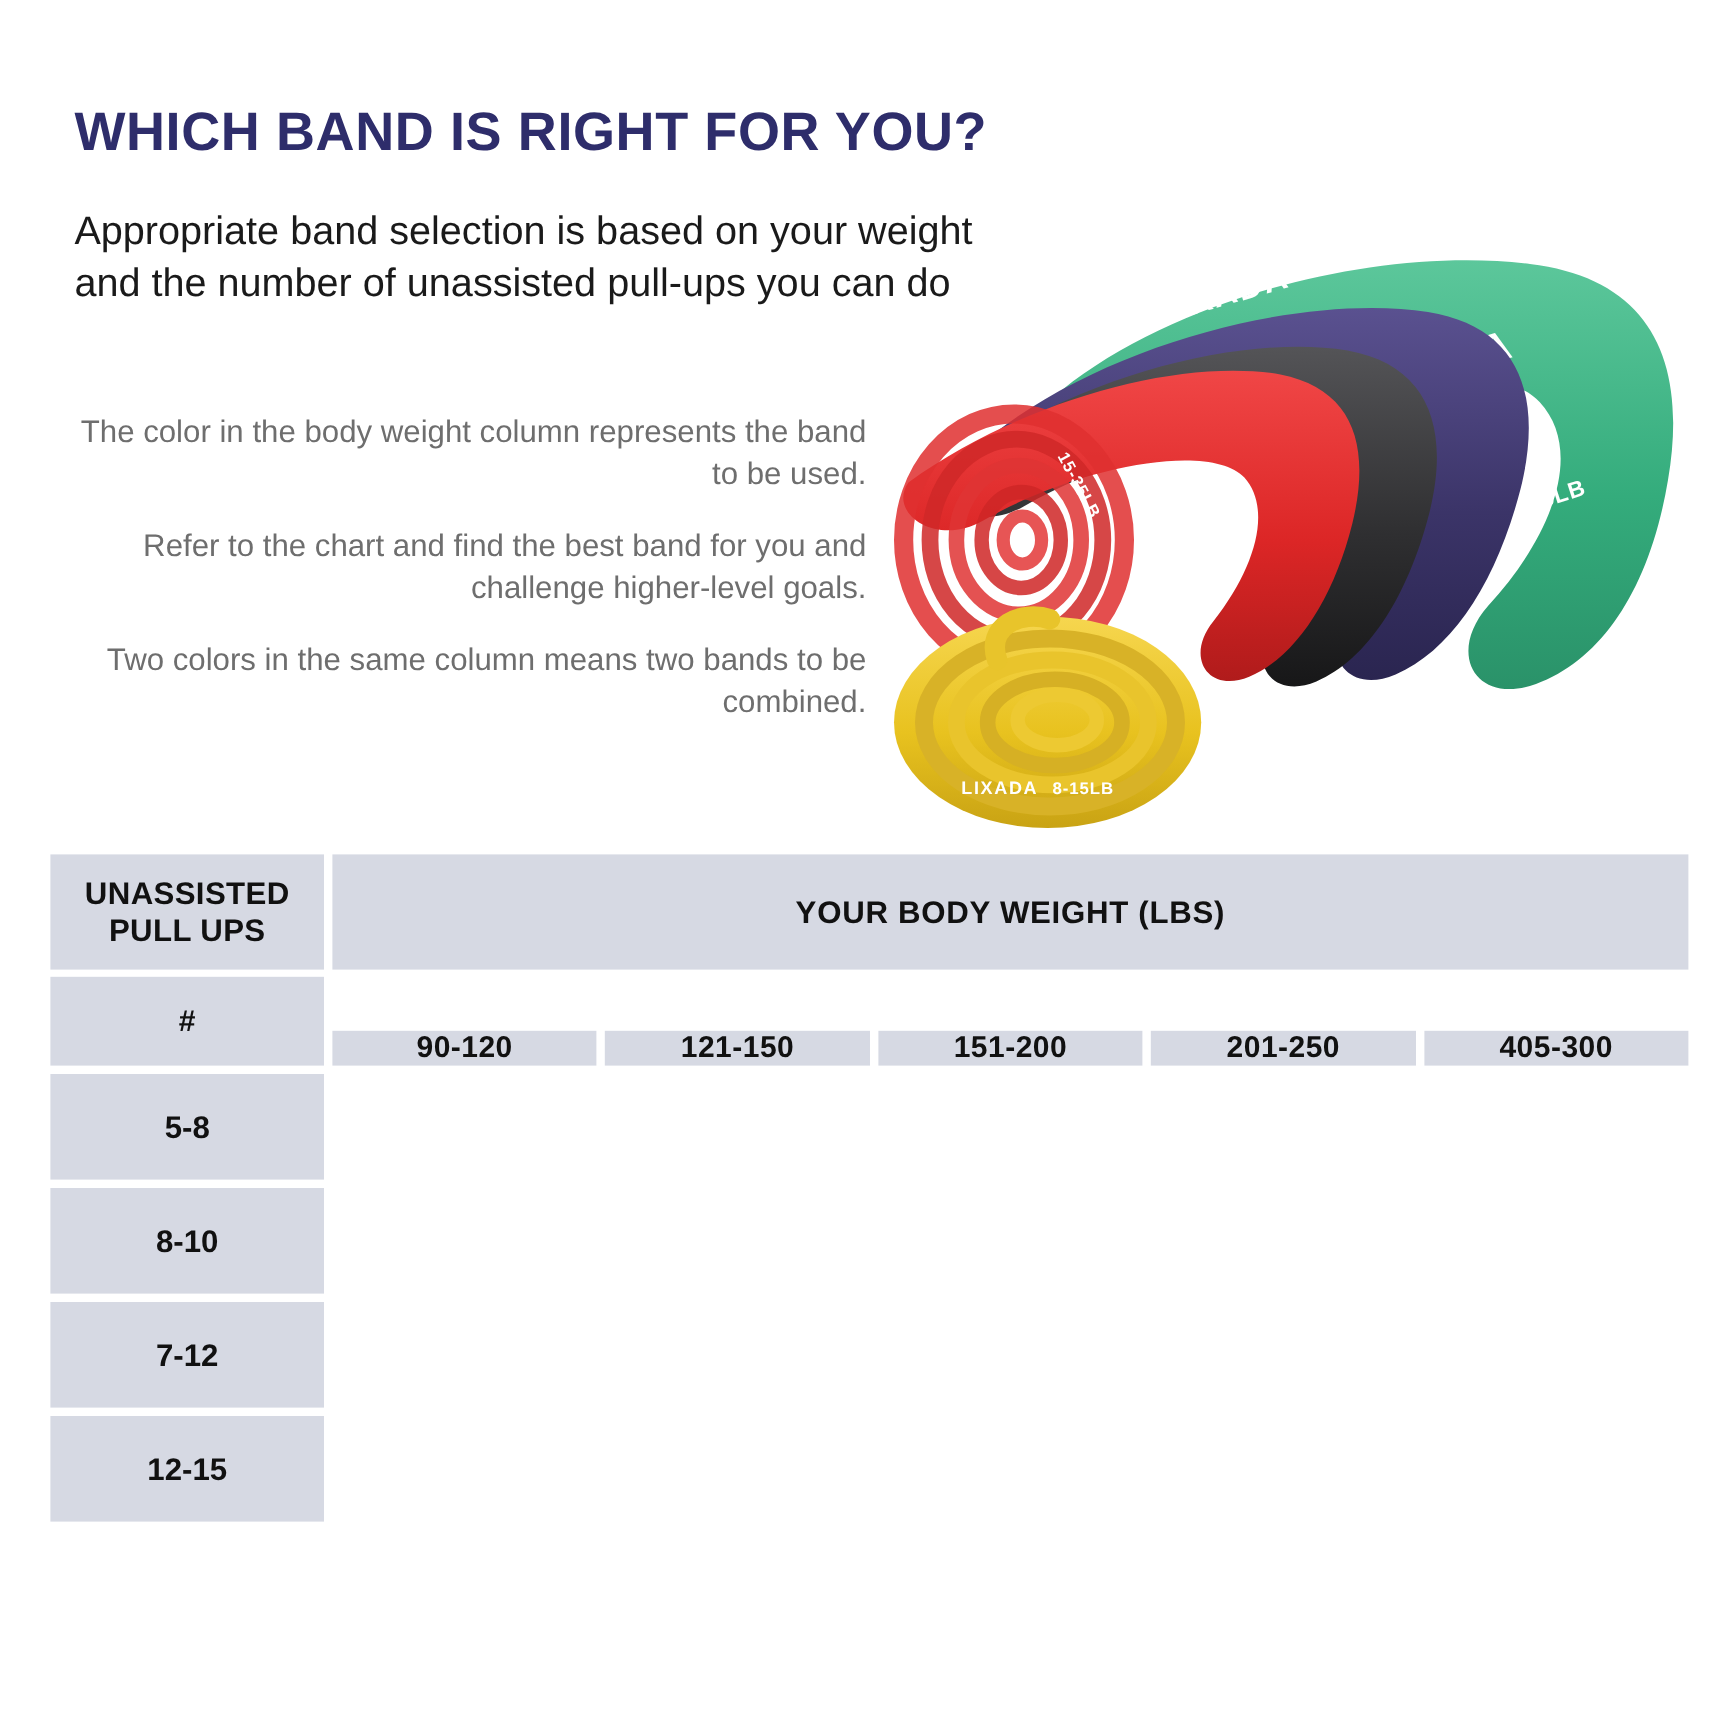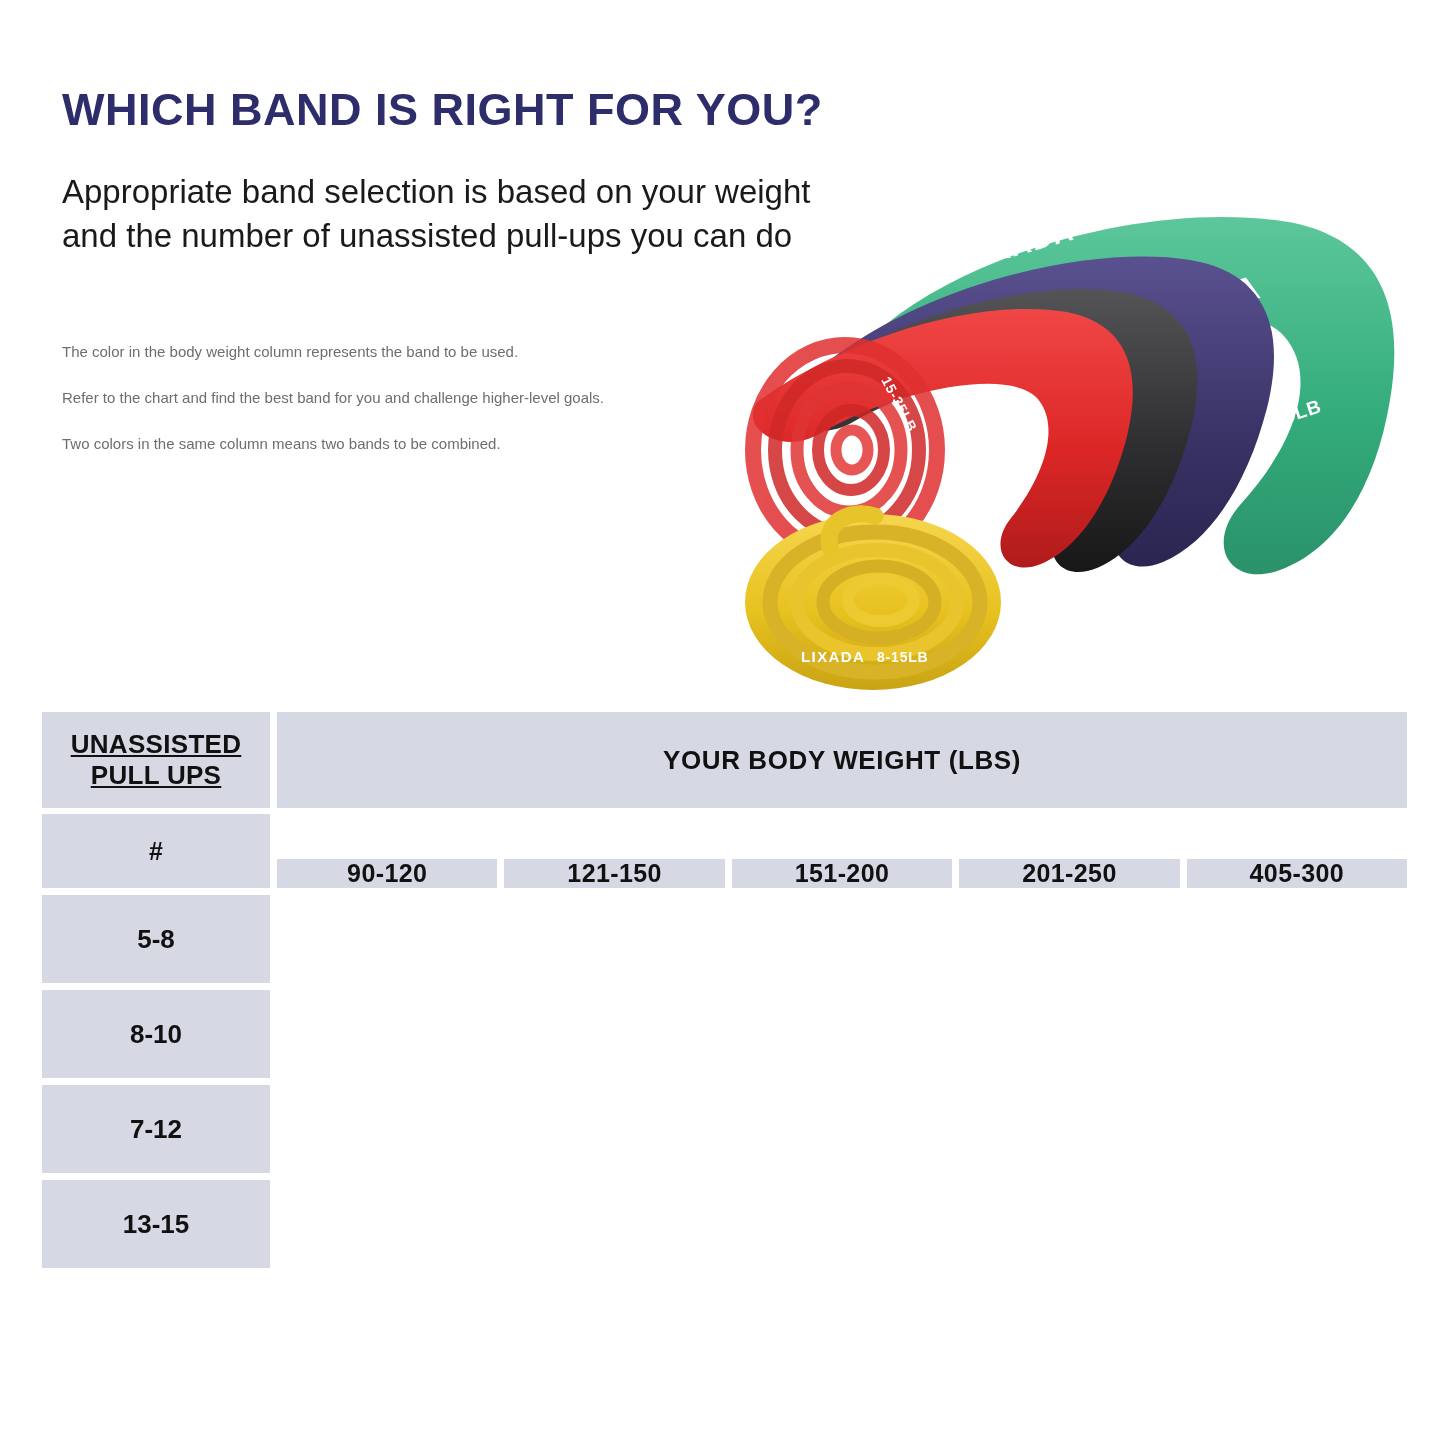--- a/index.html
+++ b/index.html
@@ -34,25 +34,26 @@
     font-family:"Liberation Sans", sans-serif;
     font-weight:400;
   }
 
   .notes {
     position:absolute;
     left:62px; top:342px;
     width:660px;
   }
   .note {
-    font-size:15px;
+    font-size:26px;
     line-height:1.33;
     color:#6e6e6e;
     margin-bottom:26px;
     font-family:"Liberation Sans", sans-serif;
+    text-align:right;
   }
 
   
   .photo {
     position:absolute;
     left:735px; top:150px;
     width:690px; height:540px;
   }
   .photo svg { display:block; width:100%; height:100%; }
   .band-label {
@@ -87,21 +88,21 @@
   .col {
     flex:1 1 0;
     margin-right:7px;
     display:flex;
     overflow:hidden;
   }
   .col:last-child { margin-right:0; }
 
   
   .head-row { height:96px; }
-  .head-row .cell-label { font-size:26px; line-height:1.18; letter-spacing:0.3px;text-decoration:underline; }
+  .head-row .cell-label { font-size:26px; line-height:1.18; letter-spacing:0.3px; }
   .head-span {
     flex:1 1 auto;
     background:#D6D9E3;
     display:flex; align-items:center; justify-content:center;
     font-size:26px; font-weight:bold; color:#111;
     letter-spacing:0.6px;
     font-family:Liberation Sans, sans-serif;
   }
 
   
@@ -311,21 +312,21 @@
           <div class="col">
             <div class="seg sw-purple" style="flex: 0 0 calc(50% - 2.5px);"></div>
             <div class="seg sw-red" style="flex: 0 0 calc(50% - 2.5px);"></div>
           </div>
           <div class="col">
             <div class="seg sw-green" style="flex: 0 0 calc(100% + 0px);"></div>
           </div>
         </div>
       </div>
       <div class="grid-row data-row">
-        <div class="cell-label">13-15</div>
+        <div class="cell-label">12-15</div>
         <div class="cols">
           <div class="col">
             <div class="seg sw-black" style="flex: 0 0 calc(100% + 0px);"></div>
           </div>
           <div class="col">
             <div class="seg sw-black" style="flex: 0 0 calc(100% + 0px);"></div>
           </div>
           <div class="col">
             <div class="seg sw-purple" style="flex: 0 0 calc(100% + 0px);"></div>
           </div>

